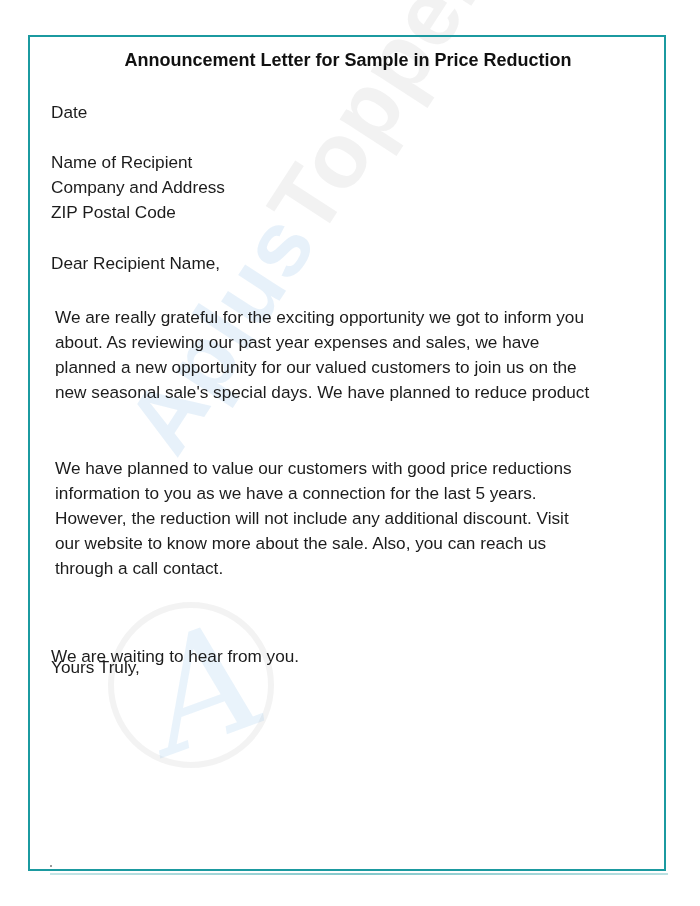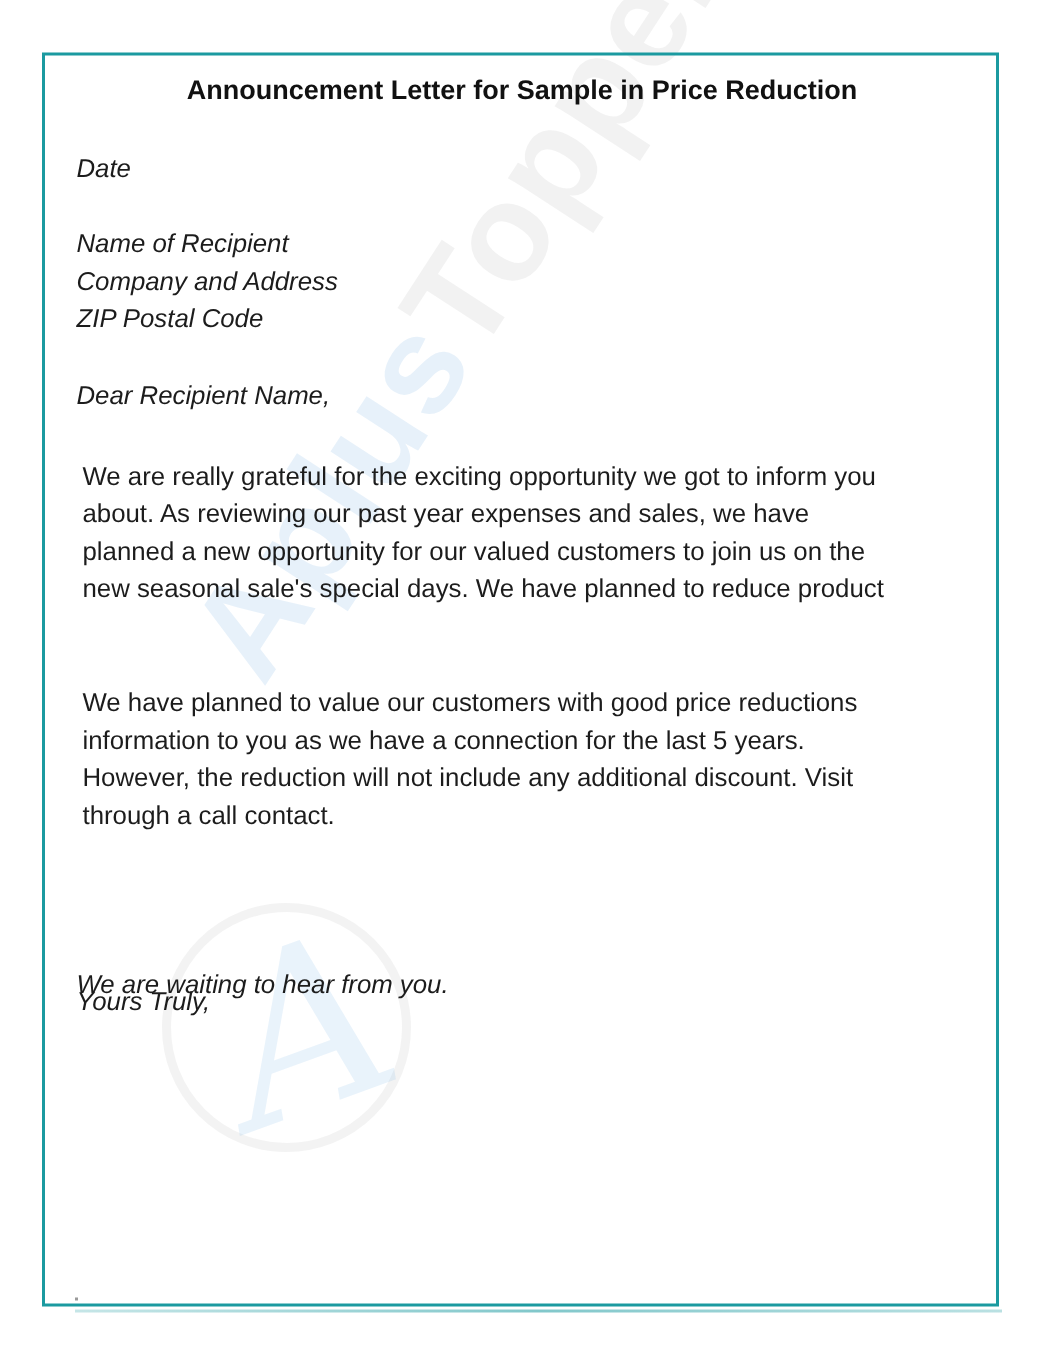--- a/index.html
+++ b/index.html
@@ -92,21 +92,20 @@
       font-weight: bold;
       font-size: 18px;
       color: #111111;
       margin: 0;
     }
     .line {
       position: absolute;
       left: 0;
       white-space: nowrap;
       margin: 0;
-      font-style: italic;
     }
     .para {
       position: absolute;
       left: 0;
       margin: 4px;
     }
     .para span {
       display: block;
       white-space: nowrap;
     }
@@ -148,20 +147,21 @@
     <span>We are really grateful for the exciting opportunity we got to inform you</span>
     <span>about. As reviewing our past year expenses and sales, we have</span>
     <span>planned a new opportunity for our valued customers to join us on the</span>
     <span>new seasonal sale's special days. We have planned to reduce product</span>
   </div>
 
   <div class="para" style="top:452px">
     <span>We have planned to value our customers with good price reductions</span>
     <span>information to you as we have a connection for the last 5 years.</span>
     <span>However, the reduction will not include any additional discount. Visit</span>
+    <span>our website to know more about the sale. Also, you can reach us</span>
     <span>through a call contact.</span>
   </div>
 
   <p class="line" style="top:644px">We are waiting to hear from you.</p>
 
   <p class="line" style="top:655px">Yours Truly,</p>
 </div>
 
 <div class="tiny-mark"></div>
 

